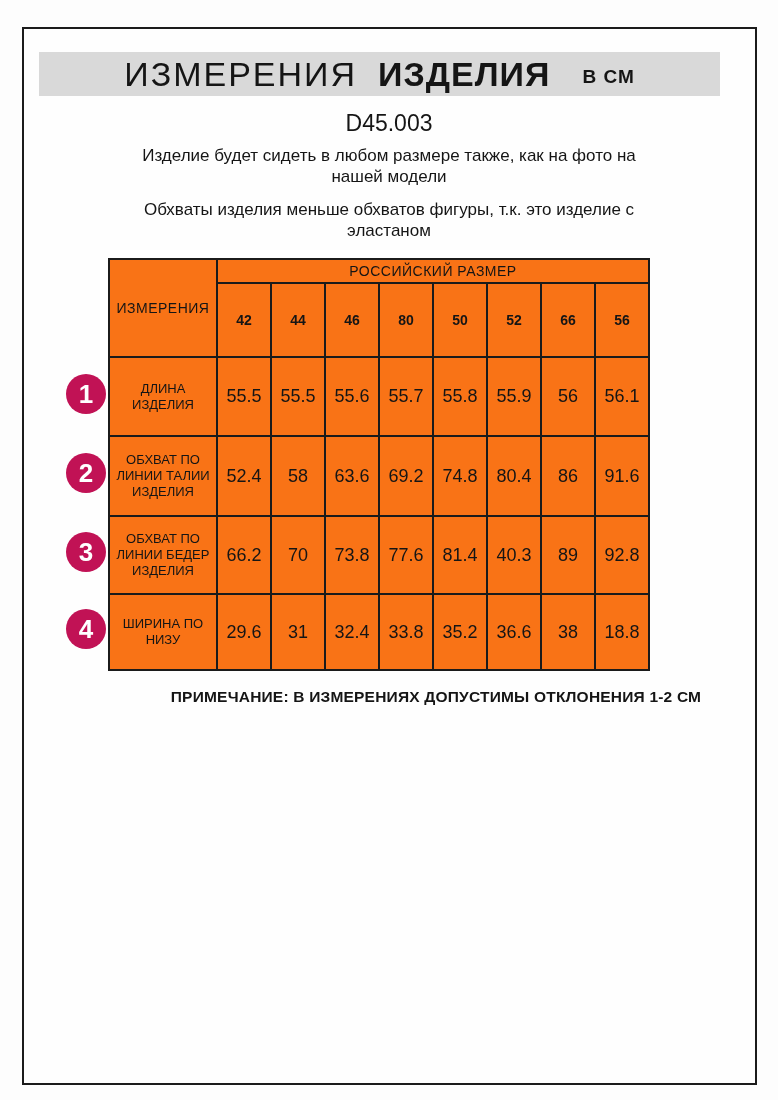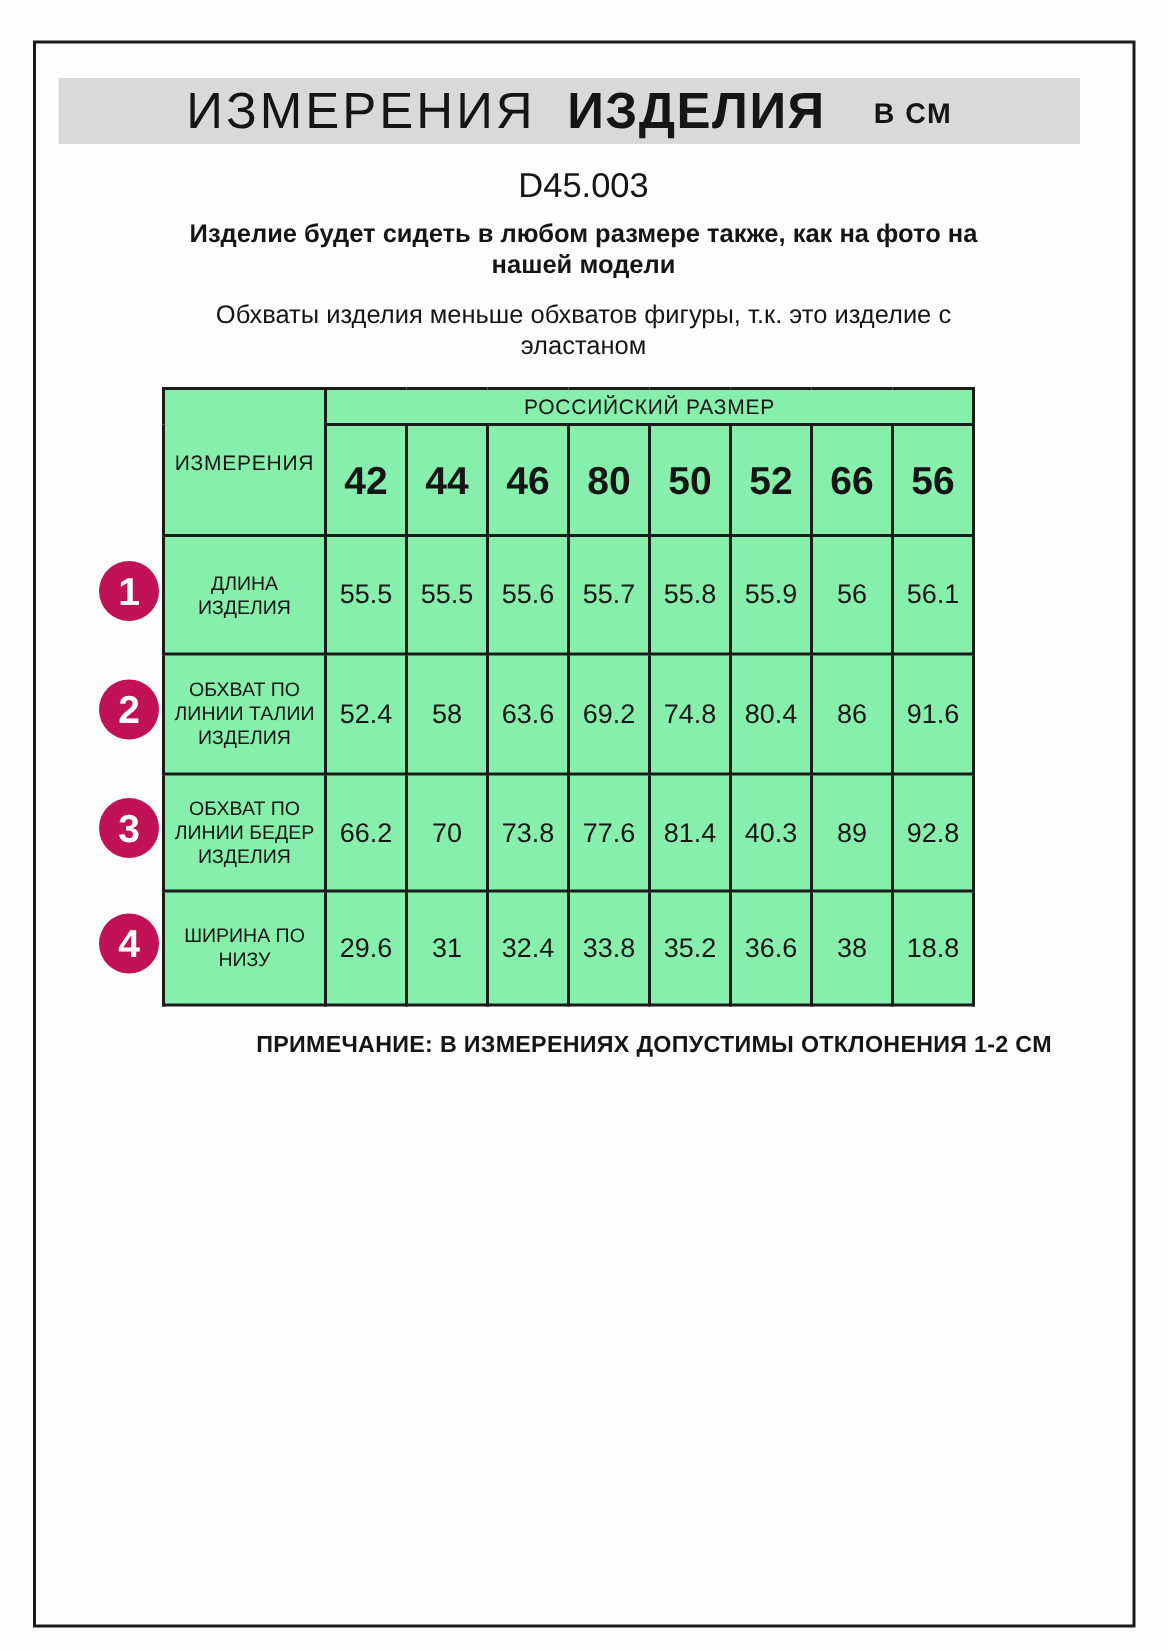--- a/index.html
+++ b/index.html
@@ -67,54 +67,54 @@
   }
   .intro-paragraph {
     position: absolute;
     left: 109px;
     width: 560px;
     text-align: center;
     font-size: 17px;
     line-height: 21px;
     white-space: pre-line;
   }
-  .para-1 { top: 145px; font-weight: bold; }
+  .para-1 { top: 145px; }
   .para-2 { top: 199px; }
 
   table.size-table {
     position: absolute;
     left: 108px;
     top: 258px;
     border-collapse: collapse;
     table-layout: fixed;
   }
   table.size-table th,
   table.size-table td {
     border: 2px solid #1b1b1b;
     padding: 0;
     text-align: center;
     vertical-align: middle;
-    background: #86efac;
+    background: #f97316;
   }
   .corner-cell {
     width: 106px;
     font-size: 14px;
     font-weight: 400;
     letter-spacing: 0.5px;
   }
   .group-header-cell {
     height: 22px;
     font-size: 14px;
     font-weight: 400;
     letter-spacing: 0.5px;
   }
   .size-cell {
     width: 52px;
     height: 72px;
-    font-size: 26px;
+    font-size: 14px;
     font-weight: 700;
   }
   .label-cell {
     font-size: 13px;
     font-weight: 400;
     line-height: 16px;
     padding: 0 6px;
   }
   .value-cell {
     font-size: 18px;

